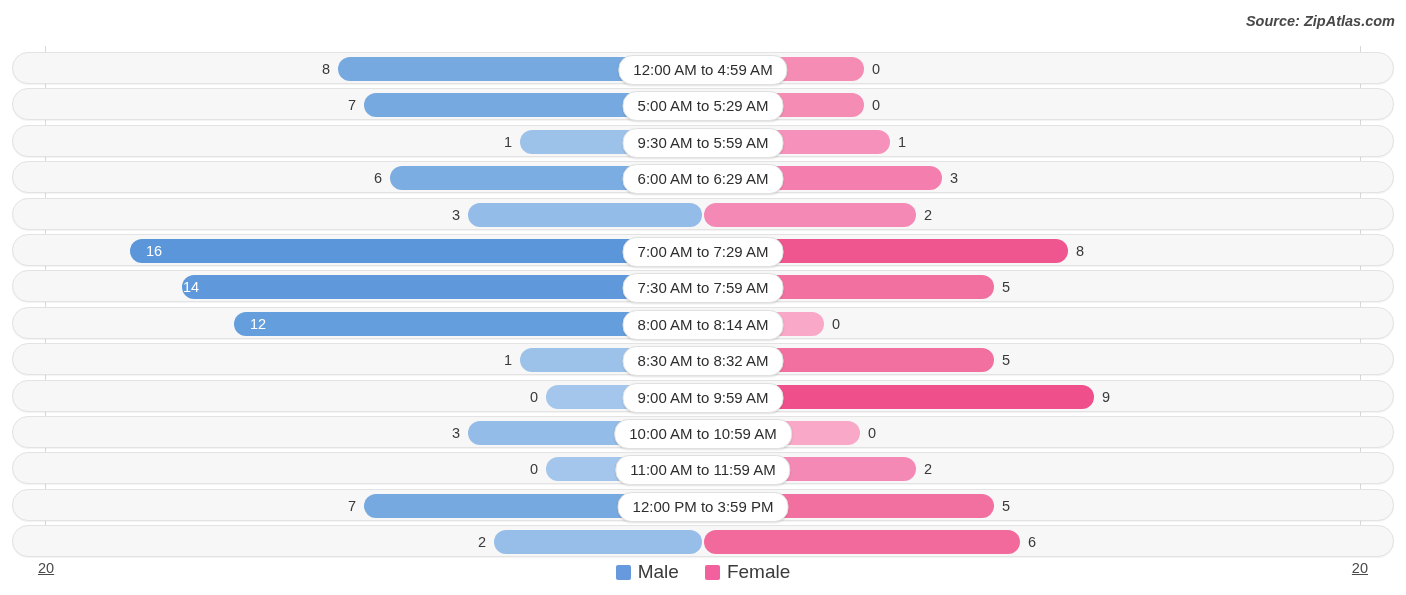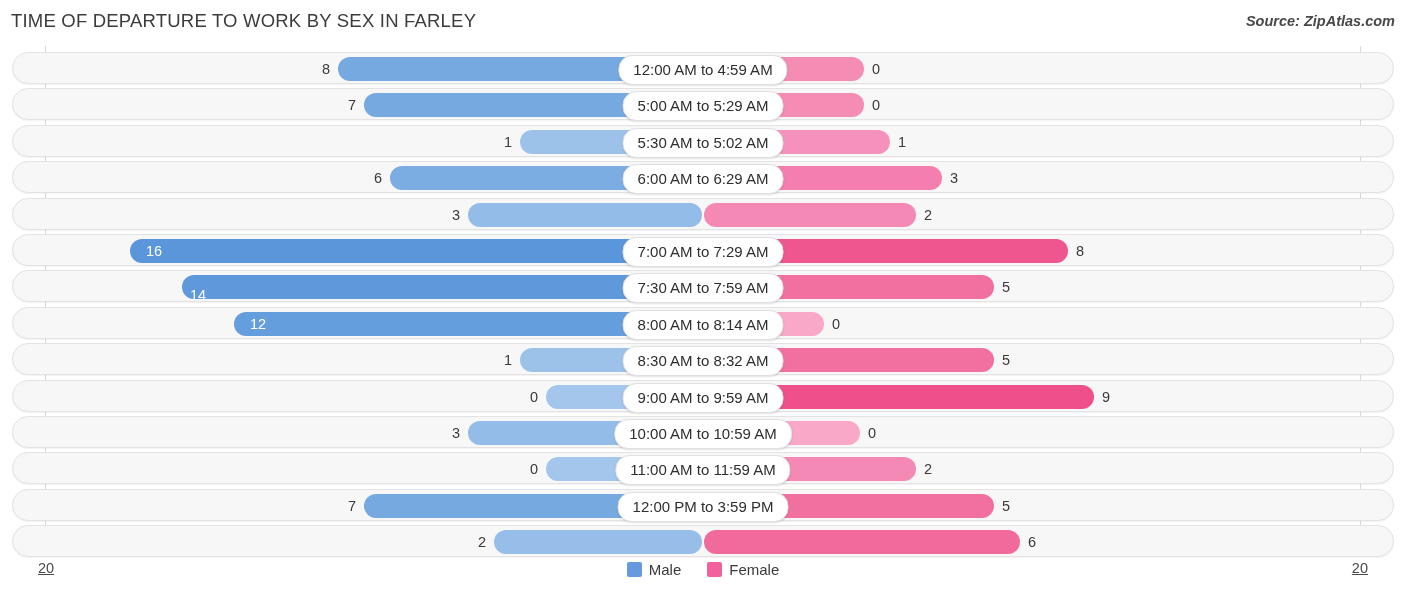--- a/index.html
+++ b/index.html
@@ -158,29 +158,28 @@
     align-items: center;
     gap: 7px;
   }
   .legend-swatch {
     width: 15px;
     height: 15px;
     border-radius: 2px;
     display: inline-block;
   }
   .legend-label {
-    font-size: 15px;
+    font-size: 19px;
     color: #3a3a3a;
   }
 </style>
 </head>
 <body>
 
 <div class="header">
-  <div class="chart-title">TIME OF DEPARTURE TO WORK BY SEX IN FARLEY</div>
   <div class="source">Source: ZipAtlas.com</div>
 </div>
 
 <div class="plot" id="plot">
   <div class="axis-line axis-left"></div>
   <div class="axis-line axis-right"></div>
 <div class="row" style="top: 6px;">
       <div class="bar bar-male" style="width: 364px; background: rgb(118, 169, 224);"></div>
       <div class="bar bar-female" style="width: 160px; background: rgb(245, 140, 180);"></div>
       <div class="val val-male" style="right: 1063px;">8</div>
@@ -192,21 +191,21 @@
       <div class="bar bar-female" style="width: 160px; background: rgb(245, 140, 180);"></div>
       <div class="val val-male" style="right: 1037px;">7</div>
       <div class="val val-female" style="left: 859px;">0</div>
       <div class="pill">5:00 AM to 5:29 AM</div>
     </div>
     <div class="row" style="top: 78.8px;">
       <div class="bar bar-male" style="width: 182px; background: rgb(157, 194, 234);"></div>
       <div class="bar bar-female" style="width: 186px; background: rgb(246, 145, 188);"></div>
       <div class="val val-male" style="right: 881px;">1</div>
       <div class="val val-female" style="left: 885px;">1</div>
-      <div class="pill">5:30 AM to 5:02 AM</div>
+      <div class="pill">9:30 AM to 5:59 AM</div>
     </div>
     <div class="row" style="top: 115.2px;">
       <div class="bar bar-male" style="width: 312px; background: rgb(124, 173, 226);"></div>
       <div class="bar bar-female" style="width: 238px; background: rgb(244, 127, 174);"></div>
       <div class="val val-male" style="right: 1011px;">6</div>
       <div class="val val-female" style="left: 937px;">3</div>
       <div class="pill">6:00 AM to 6:29 AM</div>
     </div>
     <div class="row" style="top: 151.6px;">
       <div class="bar bar-male" style="width: 234px; background: rgb(147, 188, 232);"></div>
@@ -217,21 +216,21 @@
     <div class="row" style="top: 188px;">
       <div class="bar bar-male" style="width: 572px; background: rgb(91, 150, 218);"></div>
       <div class="bar bar-female" style="width: 364px; background: rgb(239, 86, 144);"></div>
       <div class="val-inside" style="left: 133px;">16</div>
       <div class="val val-female" style="left: 1063px;">8</div>
       <div class="pill">7:00 AM to 7:29 AM</div>
     </div>
     <div class="row" style="top: 224.4px;">
       <div class="bar bar-male" style="width: 520px; background: rgb(96, 153, 219);"></div>
       <div class="bar bar-female" style="width: 290px; background: rgb(242, 112, 159);"></div>
-      <div class="val-inside" style="left: 177px; margin-top: 8px;">14</div>
+      <div class="val-inside" style="left: 170px;">14</div>
       <div class="val val-female" style="left: 989px;">5</div>
       <div class="pill">7:30 AM to 7:59 AM</div>
     </div>
     <div class="row" style="top: 260.8px;">
       <div class="bar bar-male" style="width: 468px; background: rgb(101, 158, 220);"></div>
       <div class="bar bar-female" style="width: 120px; background: rgb(249, 168, 200);"></div>
       <div class="val-inside" style="left: 237px;">12</div>
       <div class="val val-female" style="left: 819px;">0</div>
       <div class="pill">8:00 AM to 8:14 AM</div>
     </div>

